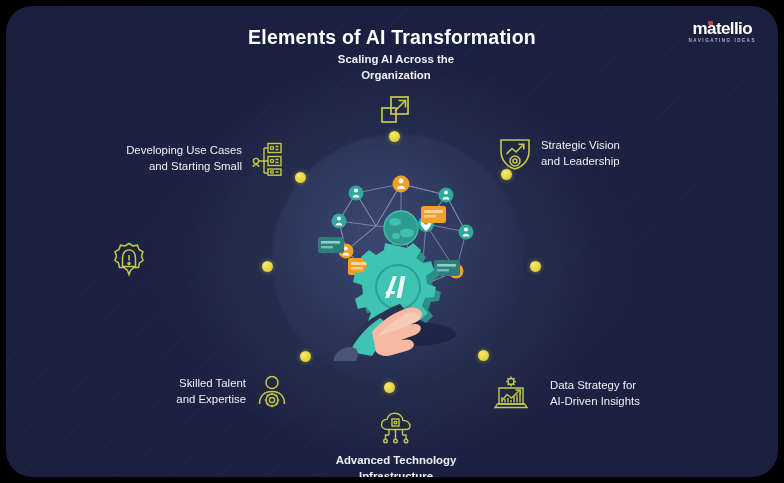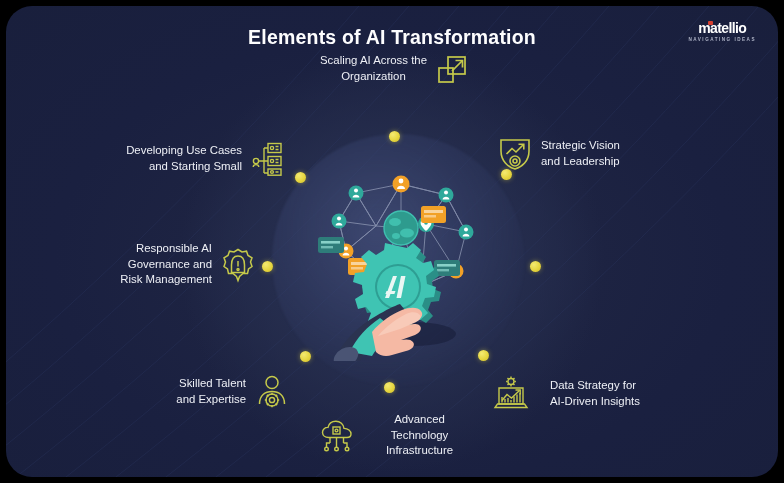--- a/index.html
+++ b/index.html
@@ -22,36 +22,36 @@
   .glow{position:absolute;left:266px;top:128px;width:252px;height:252px;border-radius:50%;
         background:radial-gradient(circle at 42% 38%, rgba(86,100,150,.42) 0%, rgba(62,74,120,.30) 45%, rgba(45,55,95,.14) 72%, rgba(40,48,85,0) 100%);
         filter:blur(1px);}
 
   
   .title{position:absolute;left:0;top:20px;width:772px;text-align:center;
          color:#fdfdfe;font-size:19.5px;font-weight:700;letter-spacing:.2px;}
 
   
   .logo{position:absolute;right:22px;top:14px;text-align:center;line-height:1;}
-  .logo .mark{color:#fff;font-size:14px;font-weight:700;letter-spacing:-.6px;position:relative;display:inline-block;}
+  .logo .mark{color:#fff;font-size:17px;font-weight:700;letter-spacing:-.6px;position:relative;display:inline-block;}
   .logo .dot{position:absolute;left:19px;top:1px;width:5px;height:4px;background:#d8402f;border-radius:1px;}
   .logo .tag{color:#aeb3c6;font-size:4.6px;letter-spacing:1.5px;font-weight:700;margin-top:2px;}
 
   
   .odot{position:absolute;width:11px;height:11px;border-radius:50%;
         background:radial-gradient(circle at 35% 32%, #f4ea72 0%, #e6d63f 55%, #cbb92c 100%);
         box-shadow:0 0 5px rgba(232,216,64,.45);}
 
   
   .node{position:absolute;display:flex;align-items:center;gap:9px;}
   .node .txt{color:#eef0f6;font-size:11.4px;line-height:1.38;white-space:pre-line;}
   .node.right .txt{text-align:left;}
   .node.left{flex-direction:row;}
   .node.left .txt{text-align:right;}
-  .node.stack{flex-direction:row;}
+  .node.stack{flex-direction:column;font-weight:bold;}
   .node.stack .txt{text-align:center;}
   .ic{flex:0 0 auto;line-height:0;}
   .ic svg{display:block;}
 
   
   .illus{position:absolute;left:300px;top:160px;width:192px;height:195px;}
 </style>
 </head>
 <body>
 
@@ -135,23 +135,20 @@
           <path d="M20.5 7.3 H25.8 V12.4"></path>
           <circle cx="17" cy="24" r="5"></circle>
             <circle cx="17" cy="24" r="2"></circle>
         </svg>
       </div>
       <div class="txt">Strategic Vision
 and Leadership</div>
     </div>
 
     <div class="node left" style="left:106px;top:235px;">
-      <div class="txt" style="width:100px;">Responsible AI
-Governance and
-Risk Management</div>
       <div class="ic">
         <svg width="34" height="36" viewBox="0 0 34 36" fill="none" stroke="#c5c94a" stroke-width="1.5">
           <path d="M17 2.5 L21 5 L25.5 4.2 L27 8.5 L31 10.8 L29.5 15 L31 19.5 L27.5 22 L26.5 26.5 L22 26.5 L18.5 29.5 L17 33.5 L15.5 29.5 L12 26.5 L7.5 26.5 L6.5 22 L3 19.5 L4.5 15 L3 10.8 L7 8.5 L8.5 4.2 L13 5 Z"></path>
           <path d="M17 9 C11.5 9 10.5 14.5 10.5 18 V25.5 H23.5 V18 C23.5 14.5 22.5 9 17 9 Z"></path>
           <path d="M17 14 V19.5"></path>
             <circle cx="17" cy="22.5" r="1"></circle>
         </svg>
       </div>
     </div>
 

